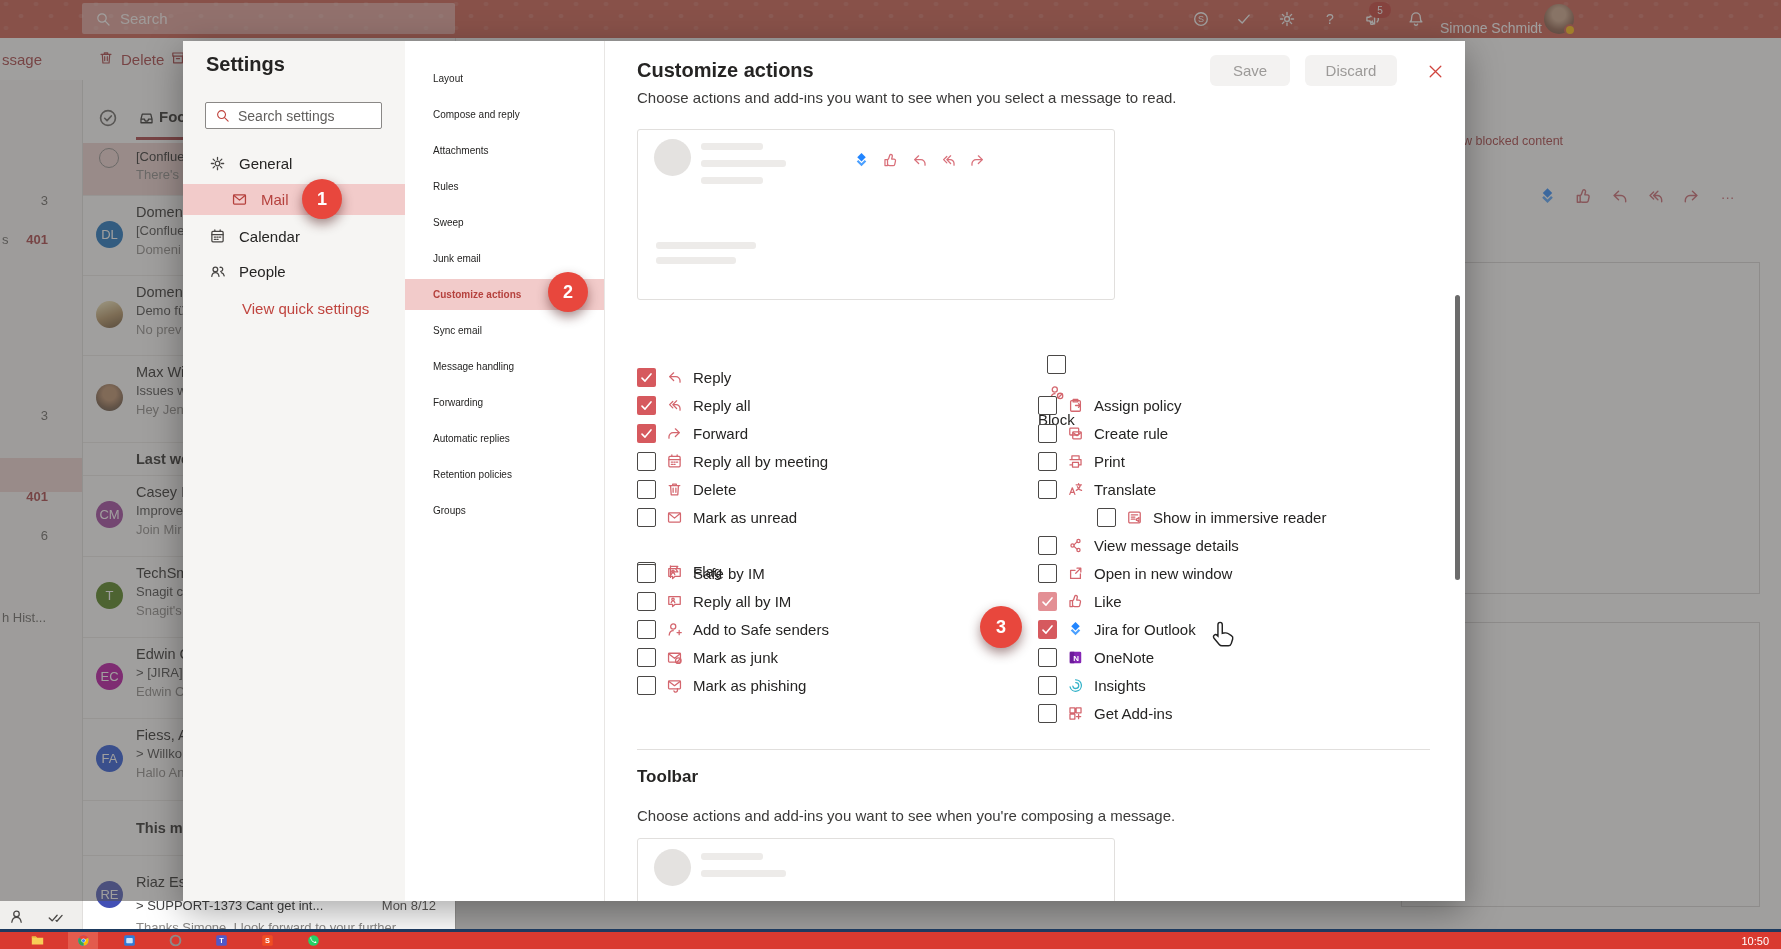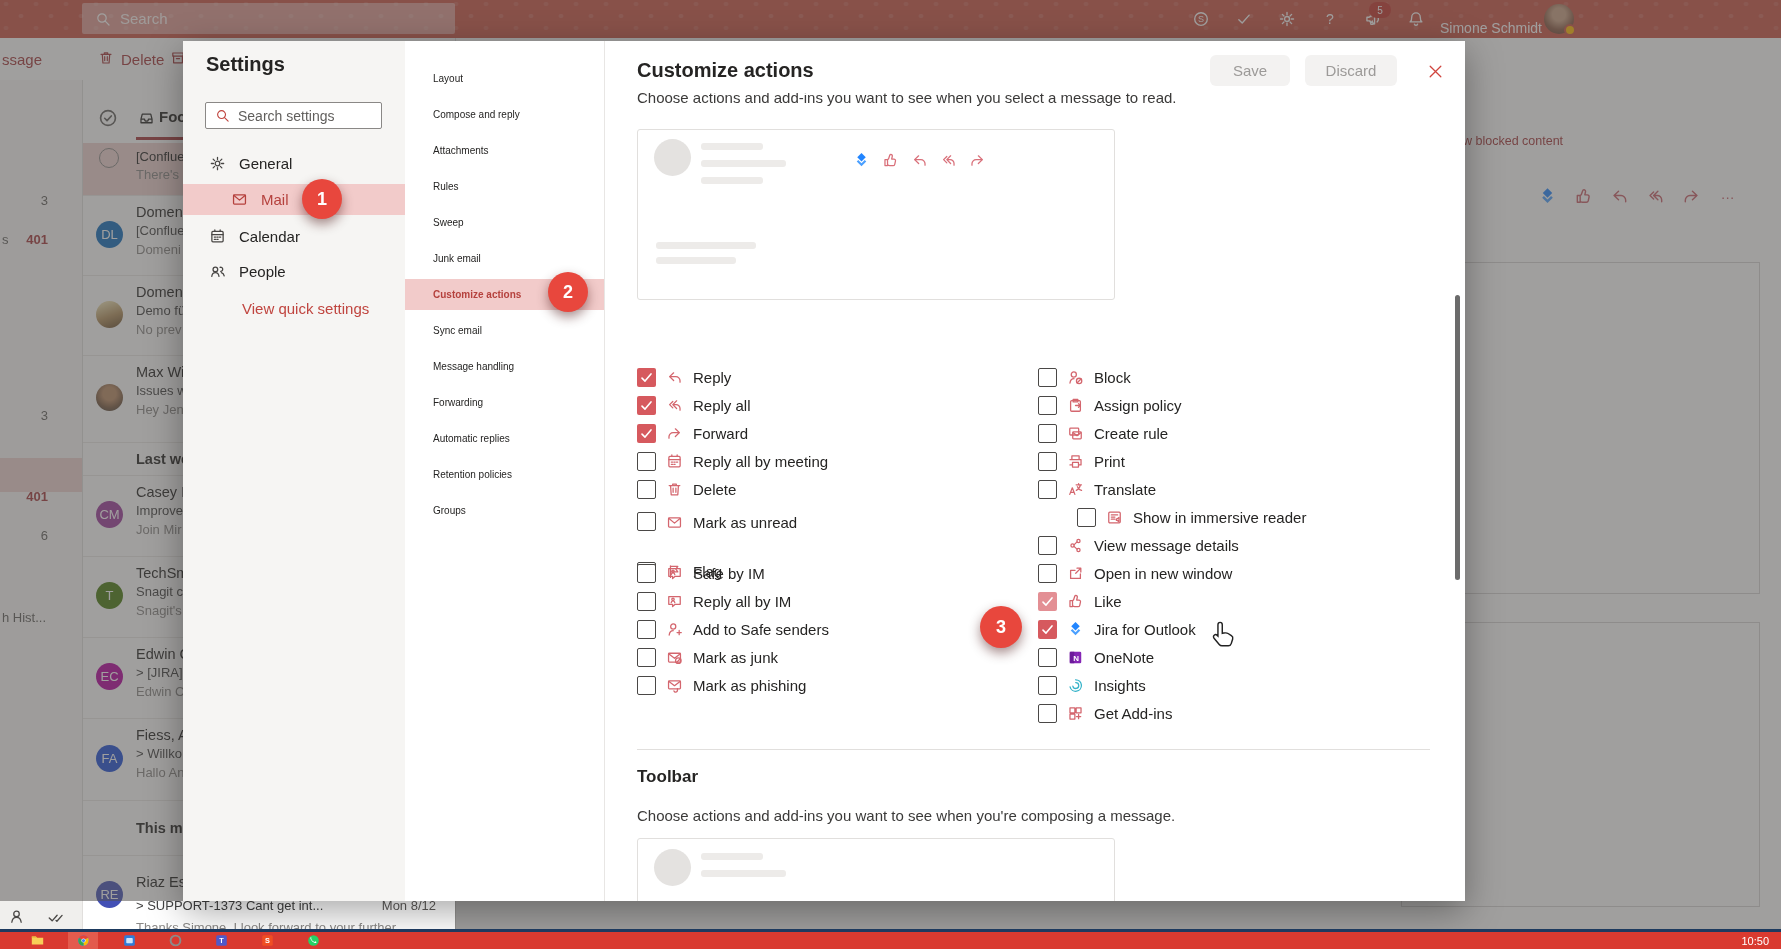--- a/index.html
+++ b/index.html
@@ -507,21 +507,21 @@
         </div>
         <div class="cb-row" style="left: 454px; top: 434px;">
           <span class="cbx"></span>
           <span class="cb-ic">
             <svg class="icn" viewBox="0 0 16 16" style="width:17px;height:17px" fill="none" stroke="currentColor" stroke-width="1.2" stroke-linecap="round" stroke-linejoin="round">
               <path d="M3 4.3h10M6.3 4.3V2.9h3.4v1.4M4.3 4.3l.6 8.7h6.2l.6-8.7M6.7 6.7v3.9M9.3 6.7v3.9"></path>
             </svg>
           </span>
           <span class="cb-lb">Delete</span>
         </div>
-        <div class="cb-row" style="left: 454px; top: 462px; align-items: flex-end;">
+        <div class="cb-row" style="left: 454px; top: 462px;">
           <span class="cbx"></span>
           <span class="cb-ic">
             <svg class="icn" viewBox="0 0 16 16" style="width:17px;height:17px" fill="none" stroke="currentColor" stroke-width="1.2" stroke-linecap="round" stroke-linejoin="round">
               <rect x="2.4" y="3.6" width="11.2" height="8.8" rx=".8"></rect>
               <path d="m2.8 4.2 5.2 4.4 5.2-4.4"></path>
             </svg>
           </span>
           <span class="cb-lb">Mark as unread</span>
         </div>
         <div class="cb-row" style="left: 454px; top: 516px;">
@@ -579,21 +579,21 @@
         <div class="cb-row" style="left: 454px; top: 630px;">
           <span class="cbx"></span>
           <span class="cb-ic">
             <svg class="icn" viewBox="0 0 16 16" style="width:17px;height:17px" fill="none" stroke="currentColor" stroke-width="1.2" stroke-linecap="round" stroke-linejoin="round">
               <rect x="2.4" y="3.6" width="11.2" height="7.6" rx=".8"></rect>
               <path d="m2.8 4.2 5.2 4 5.2-4M10.8 11v1.6a1.7 1.7 0 0 1-3.3.5"></path>
             </svg>
           </span>
           <span class="cb-lb">Mark as phishing</span>
         </div>
-        <div class="cb-row" style="left: 855px; top: 322px;">
+        <div class="cb-row" style="left: 855px; top: 314px; flex-direction: column;">
           <span class="cbx"></span>
           <span class="cb-ic">
             <svg class="icn" viewBox="0 0 16 16" style="width:17px;height:17px" fill="none" stroke="currentColor" stroke-width="1.2" stroke-linecap="round" stroke-linejoin="round">
               <circle cx="6.4" cy="5.2" r="2.4"></circle>
               <path d="M2.8 13.2c.3-2.6 1.9-4.1 3.8-4.1"></path>
               <circle cx="11.4" cy="11.2" r="2.5"></circle>
               <path d="m9.6 13 3.6-3.6"></path>
             </svg>
           </span>
           <span class="cb-lb">Block</span>
@@ -630,21 +630,21 @@
         </div>
         <div class="cb-row" style="left: 855px; top: 434px;">
           <span class="cbx"></span>
           <span class="cb-ic">
             <svg class="icn" viewBox="0 0 16 16" style="width:17px;height:17px" fill="none" stroke="currentColor" stroke-width="1.2" stroke-linecap="round" stroke-linejoin="round">
               <path d="M2.6 12.6 5 6.4l2.4 6.2M3.4 10.6h3.2M8.6 3.6h5M10.9 3.6V2.4M12.6 3.6c-.3 2.2-1.6 4-3.8 5.2M9.8 5.4c.7 1.7 2.2 3 3.9 3.4"></path>
             </svg>
           </span>
           <span class="cb-lb">Translate</span>
         </div>
-        <div class="cb-row" style="left: 874px; top: 462px; padding-left: 20px;">
+        <div class="cb-row" style="left: 894px; top: 462px; padding-left: 20px;">
           <span class="cbx"></span>
           <span class="cb-ic">
             <svg class="icn" viewBox="0 0 16 16" style="width:17px;height:17px" fill="none" stroke="currentColor" stroke-width="1.2" stroke-linecap="round" stroke-linejoin="round">
               <rect x="2.6" y="3" width="10.8" height="10" rx="1"></rect>
               <path d="M5 5.6h6M5 7.6h3.4M5 9.6h3.4M10.6 9.2l1.6-1.2v4l-1.6-1.2h-.8v-1.6z"></path>
             </svg>
           </span>
           <span class="cb-lb">Show in immersive reader</span>
         </div>
         <div class="cb-row" style="left: 855px; top: 490px;">

